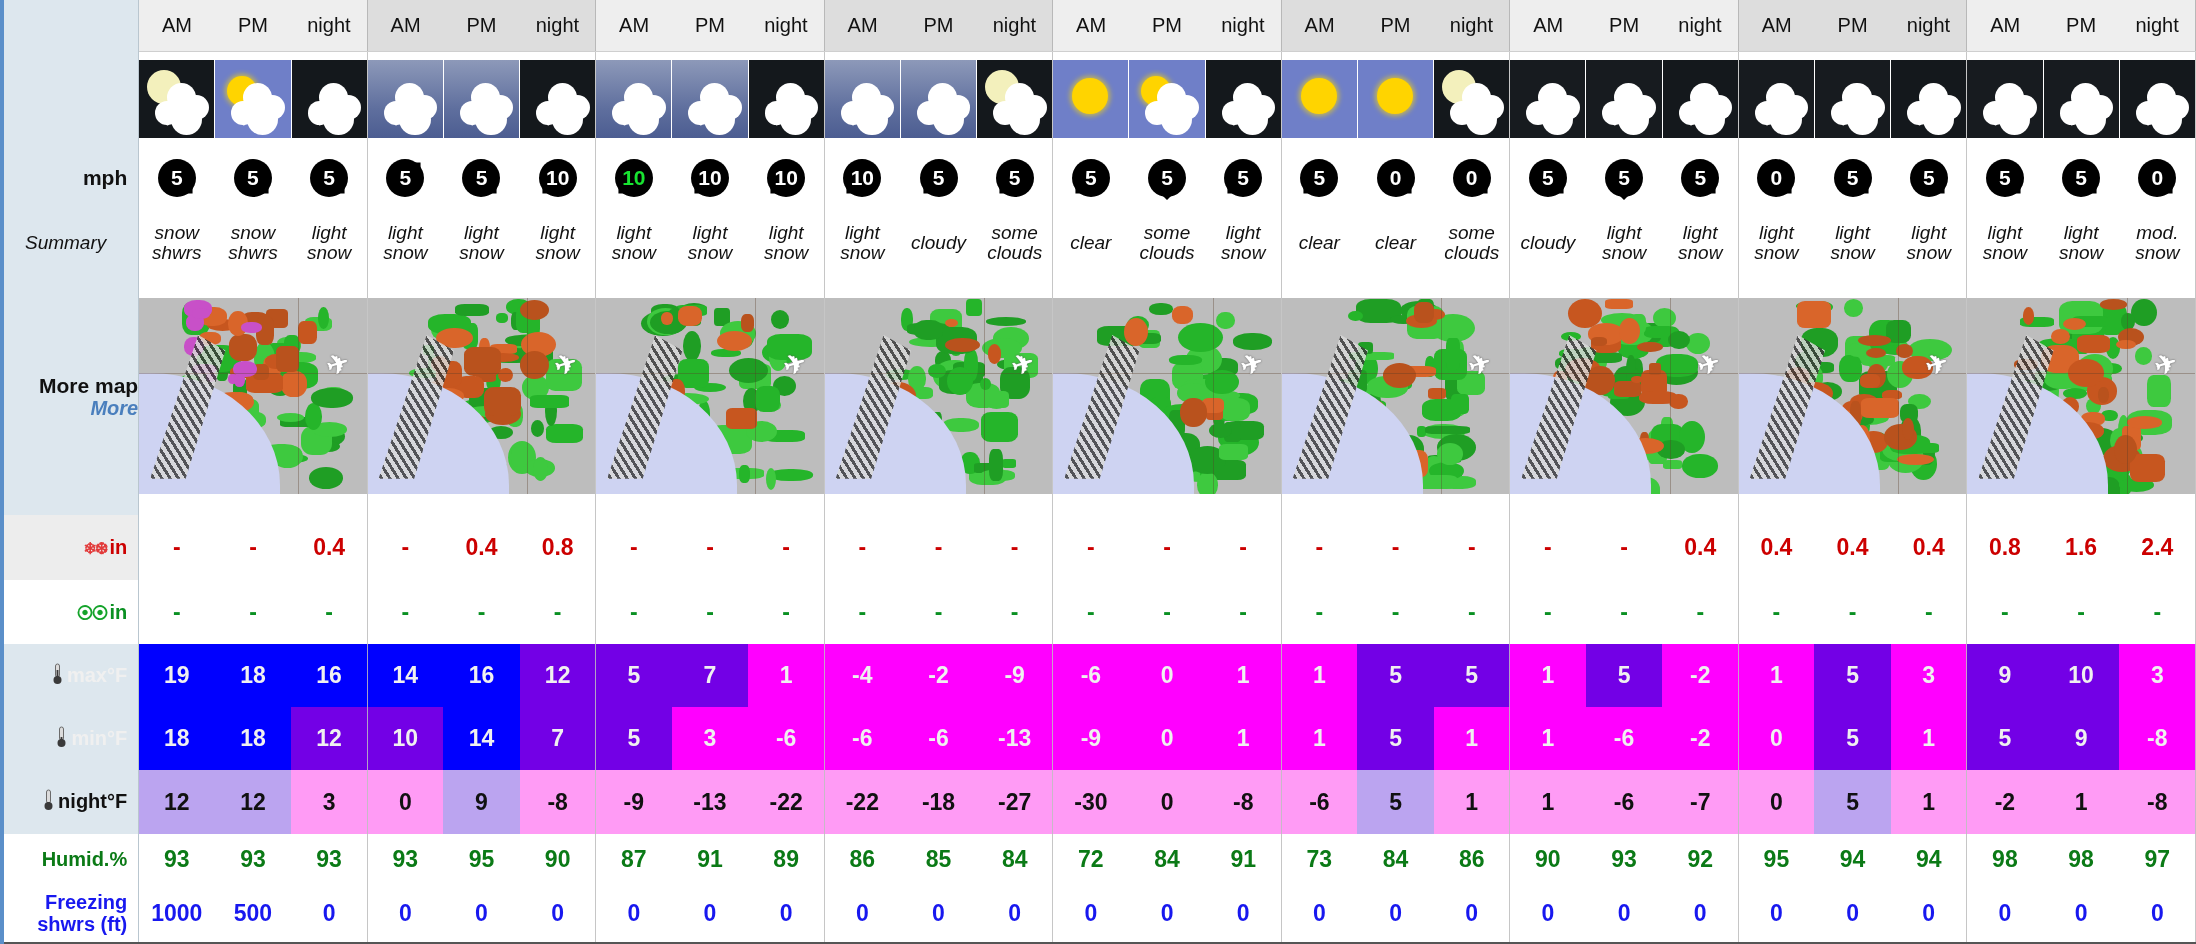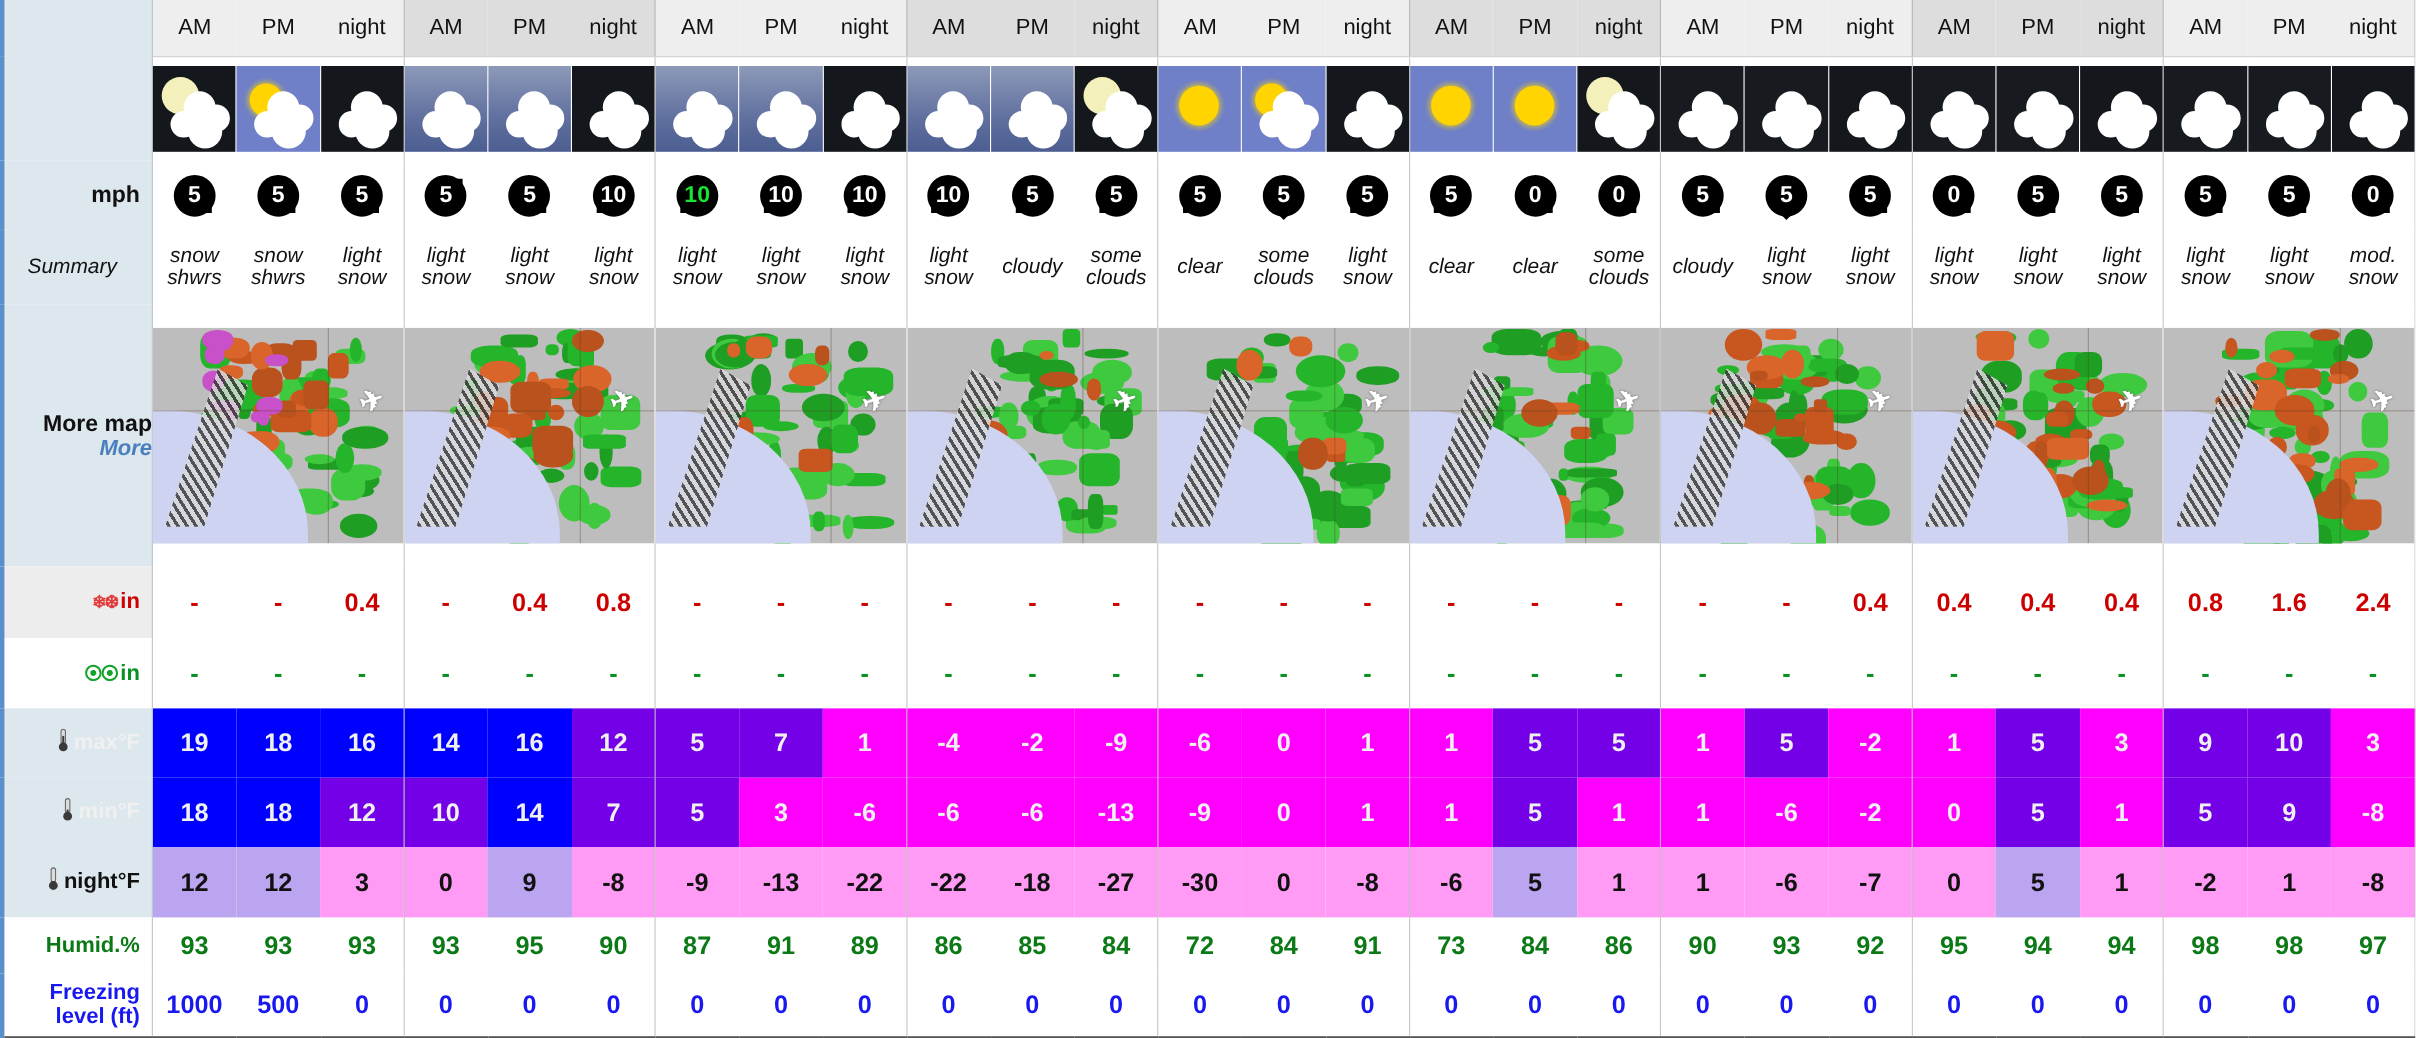--- a/index.html
+++ b/index.html
@@ -1740,21 +1740,21 @@
           <td class="d daystart" style="background: transparent;">95</td>
           <td class="d" style="background: transparent;">94</td>
           <td class="d dayend" style="background: transparent;">94</td>
           <td class="d daystart" style="background: transparent;">98</td>
           <td class="d" style="background: transparent;">98</td>
           <td class="d dayend" style="background: transparent;">97</td>
         </tr>
     <tr id="row-freeze" class="freezerow">
       <td class="rowlabel small lastlbl">
         <span class="unit-freeze">Freezing</span><br>
-        <span class="unit-freeze">level (ft)</span>
+        <span class="unit-freeze">shwrs (ft)</span>
       </td>
     <td class="d daystart" style="background: transparent;">1000</td>
           <td class="d" style="background: transparent;">500</td>
           <td class="d dayend" style="background: transparent;">0</td>
           <td class="d daystart" style="background: transparent;">0</td>
           <td class="d" style="background: transparent;">0</td>
           <td class="d dayend" style="background: transparent;">0</td>
           <td class="d daystart" style="background: transparent;">0</td>
           <td class="d" style="background: transparent;">0</td>
           <td class="d dayend" style="background: transparent;">0</td>

